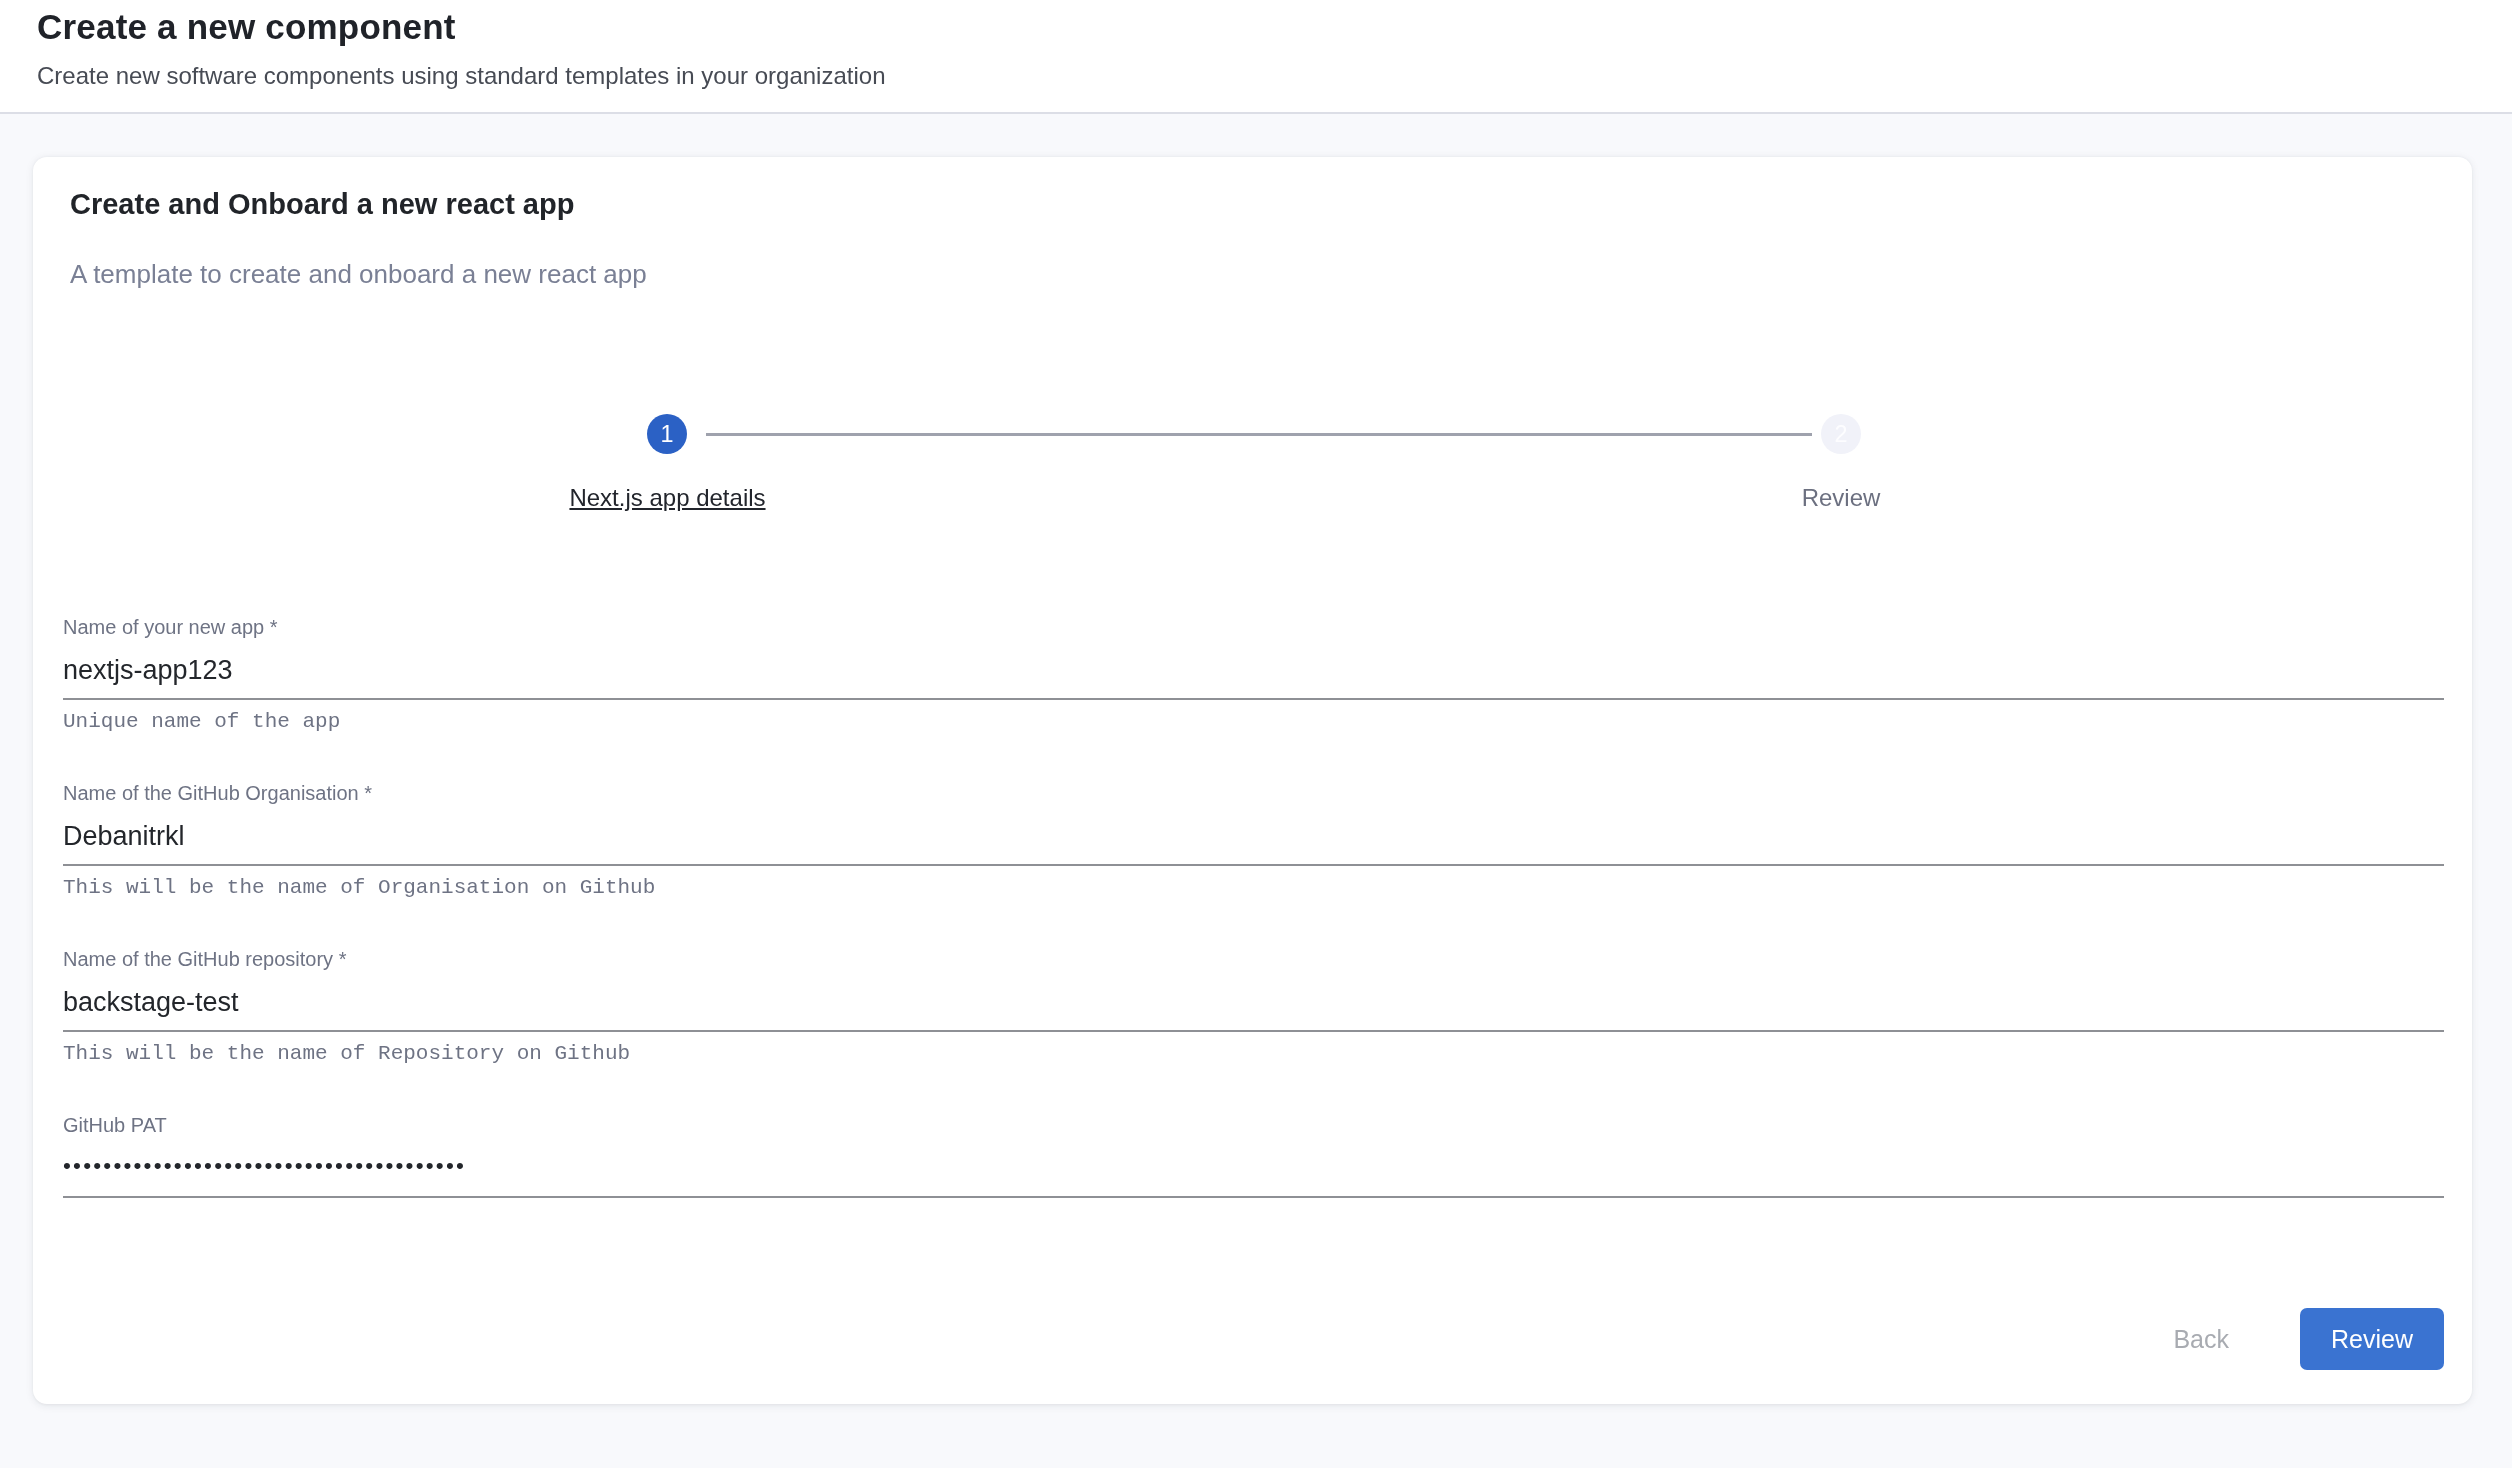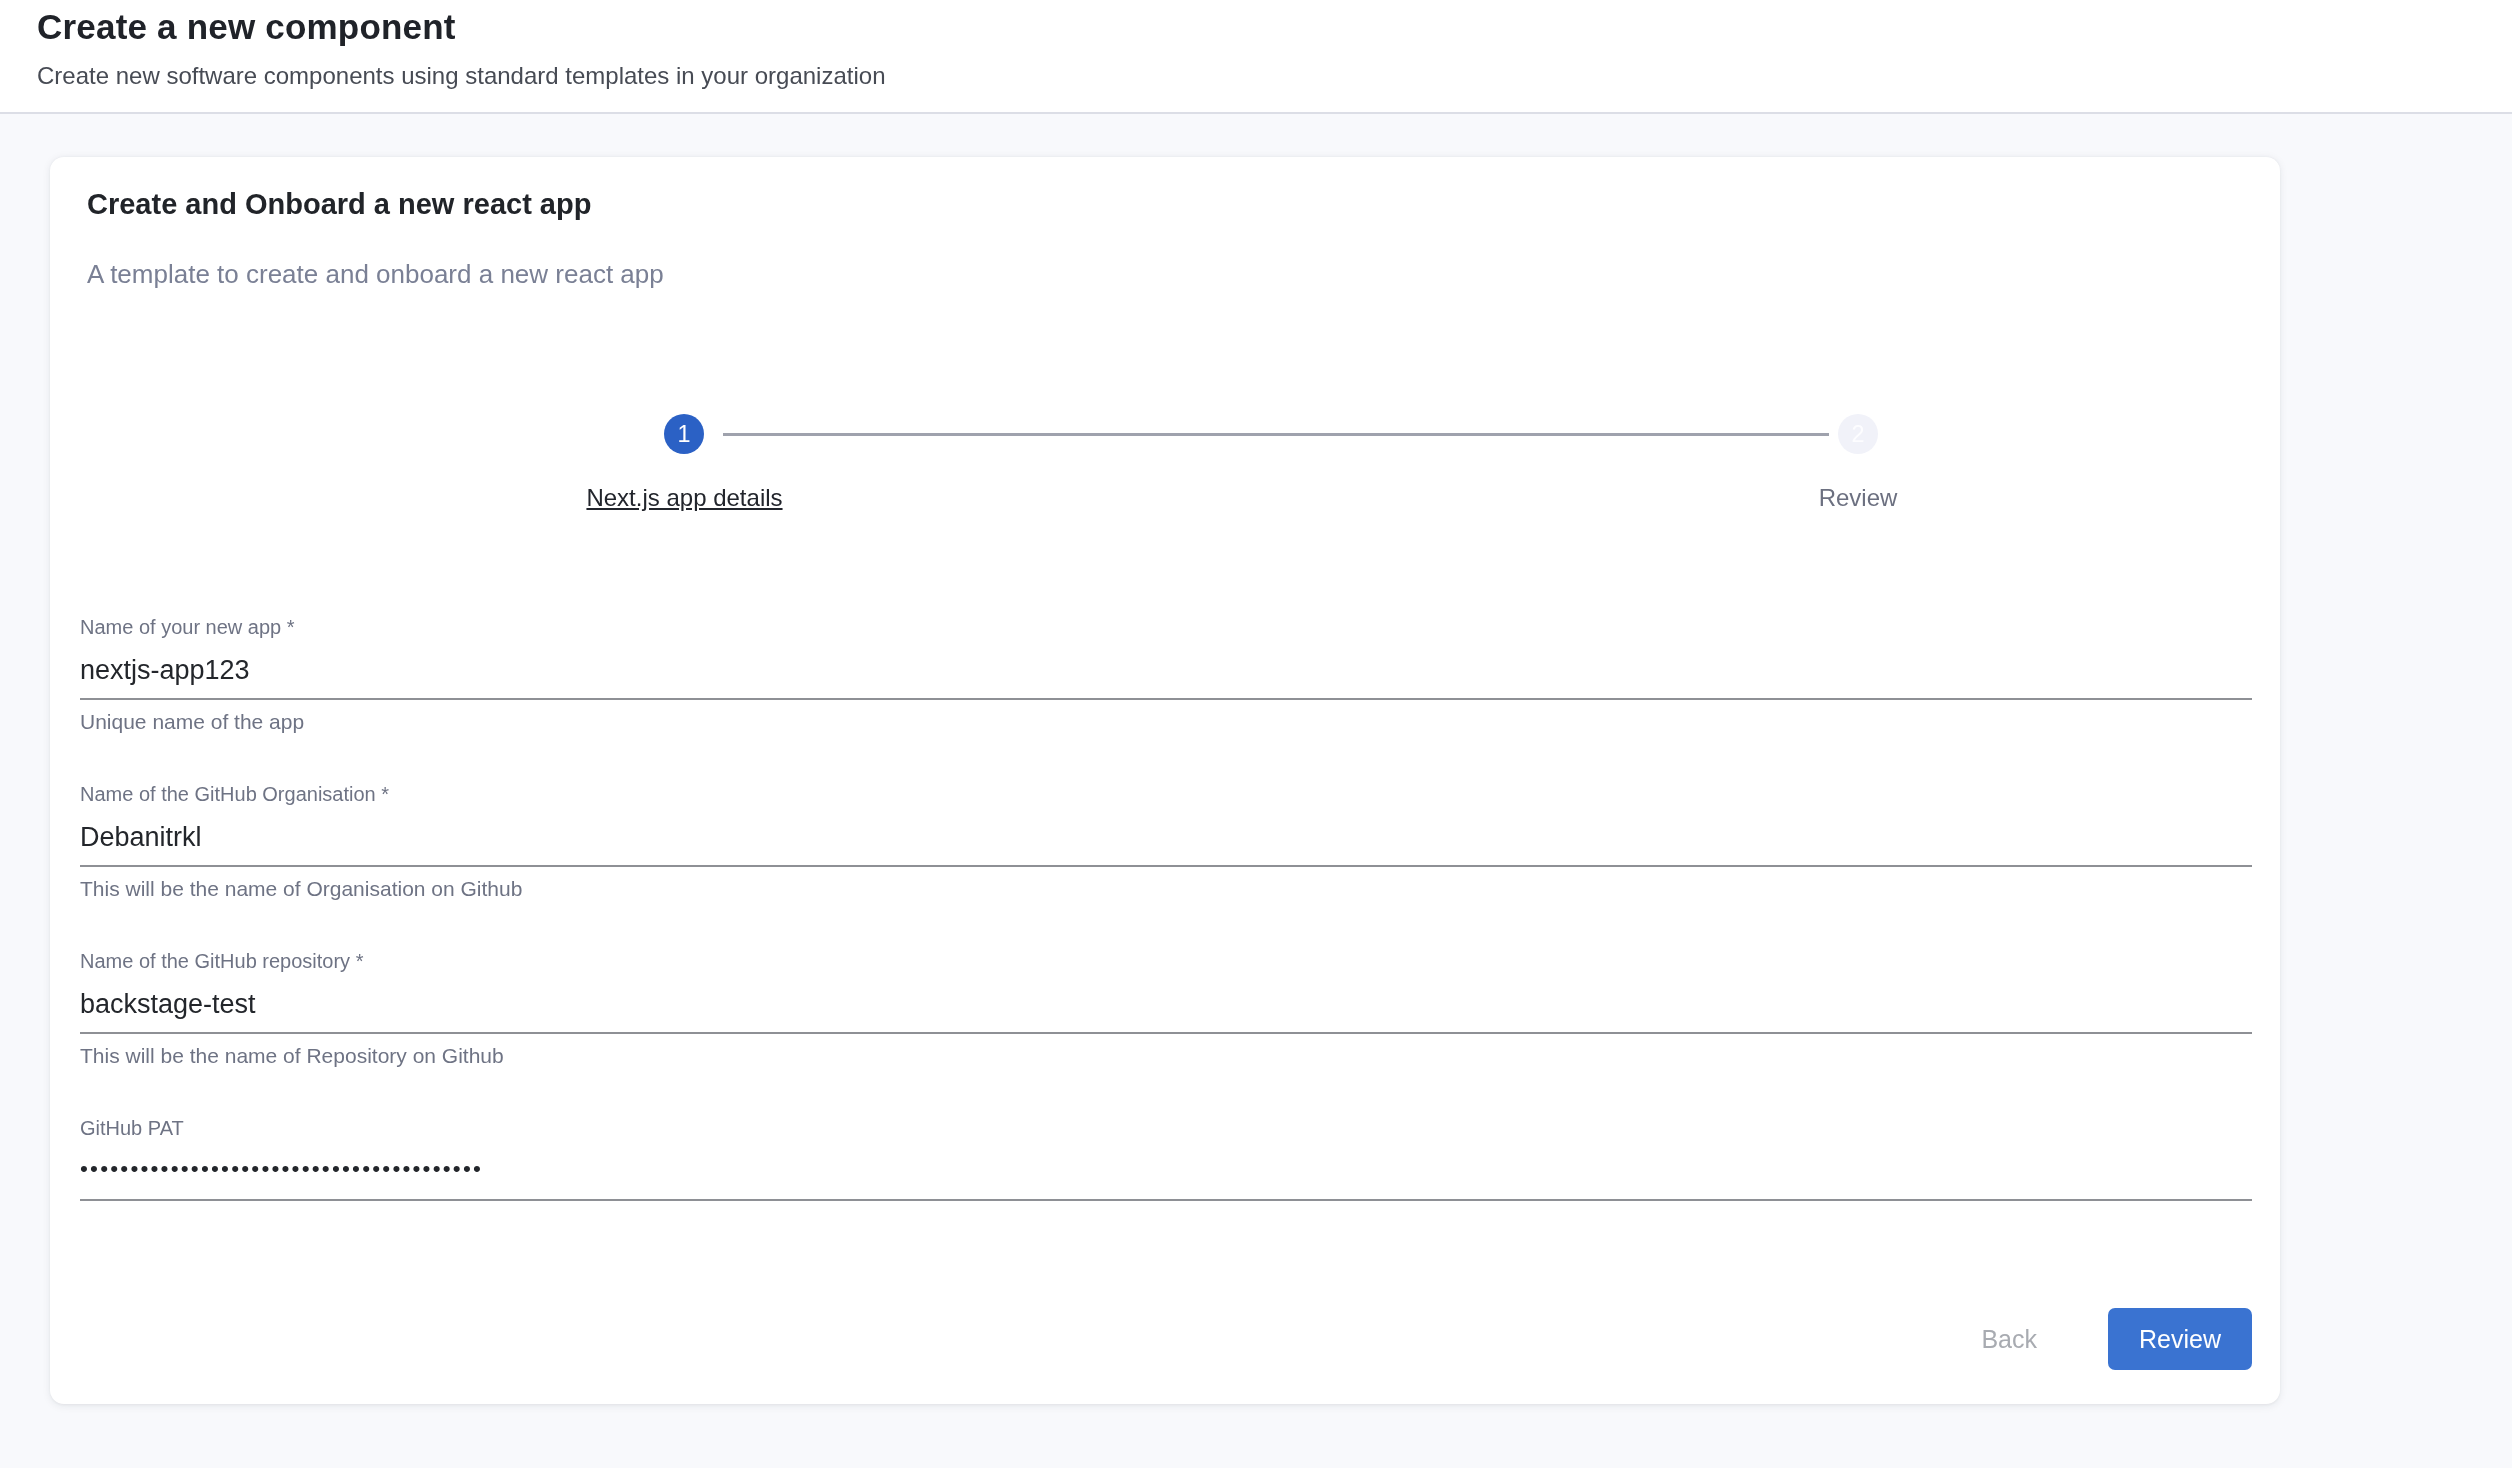--- a/index.html
+++ b/index.html
@@ -21,22 +21,22 @@
     font-size: 35px; font-weight: 700; color: #202329;
     letter-spacing: 0.2px;
   }
   .page-subtitle {
     position: absolute; left: 37px; top: 62px;
     font-size: 24px; font-weight: 400; color: #474b54;
   }
 
   
   .card {
-    position: absolute; left: 50px; top: 157px;
-    width: 2230px; height: 1247px;
+    position: absolute; left: 33px; top: 157px;
+    width: 2439px; height: 1247px;
     background: #ffffff;
     border-radius: 14px;
     box-shadow: 0 1.7px 8.7px rgba(30,34,48,0.08), 0 0.9px 2.6px rgba(30,34,48,0.05);
   }
   .card-title {
     position: absolute; left: 37px; top: 31px;
     font-size: 29px; font-weight: 700; color: #212429;
   }
   .card-desc {
     position: absolute; left: 37px; top: 102px;
@@ -74,21 +74,21 @@
     border-bottom: 2.6px solid #8e9095;
     font-family: "Liberation Sans", sans-serif;
     font-size: 27px; color: #23262b;
     padding: 8.7px 0 12px 0;
   }
   .field-input.masked {
     font-size: 22.5px; letter-spacing: 2.2px; color: #23262b;
     padding-bottom: 17.3px;
   }
   .field-helper {
-    display: block; font-size: 21px; color: #6e7384; margin-top: 10.4px;
+    display: block; font-size: 21px; color: #6e7384; margin-top: 10.4px; font-family: Liberation Mono, monospace;
   }
 
   
   .actions {
     position: absolute; right: 28px; bottom: 34px;
     display: flex; align-items: center; gap: 59px;
   }
   .btn-back {
     border: none; background: transparent;
     font-family: "Liberation Sans", sans-serif;

